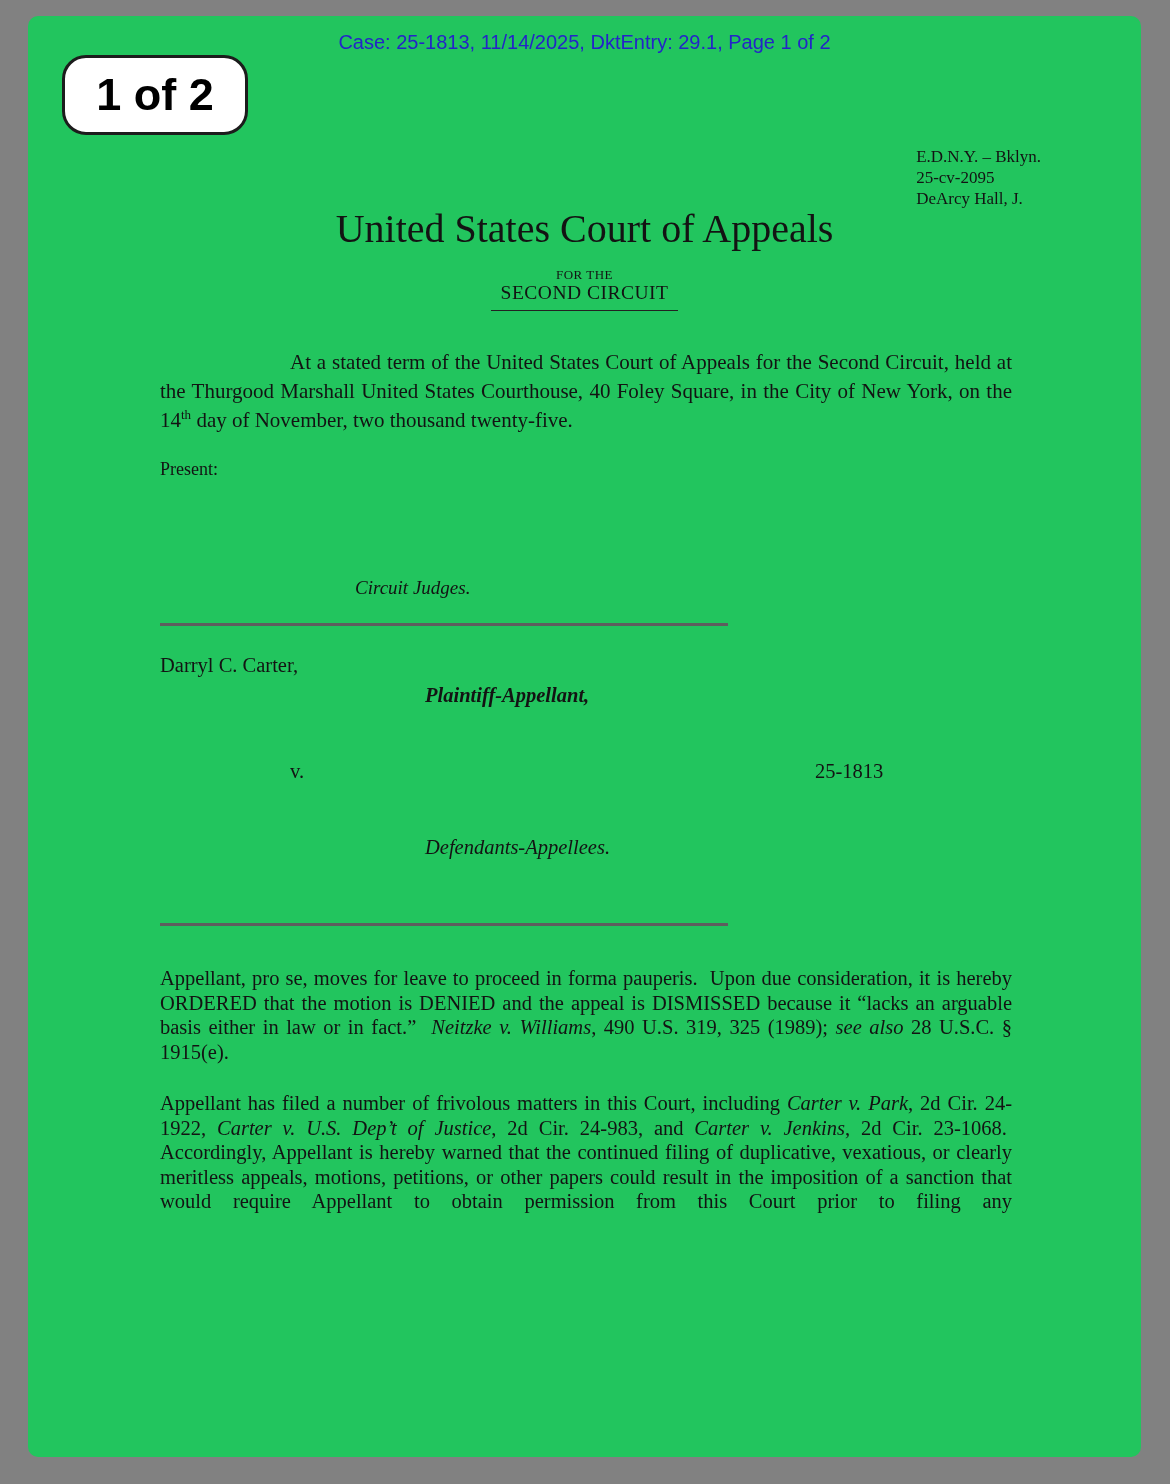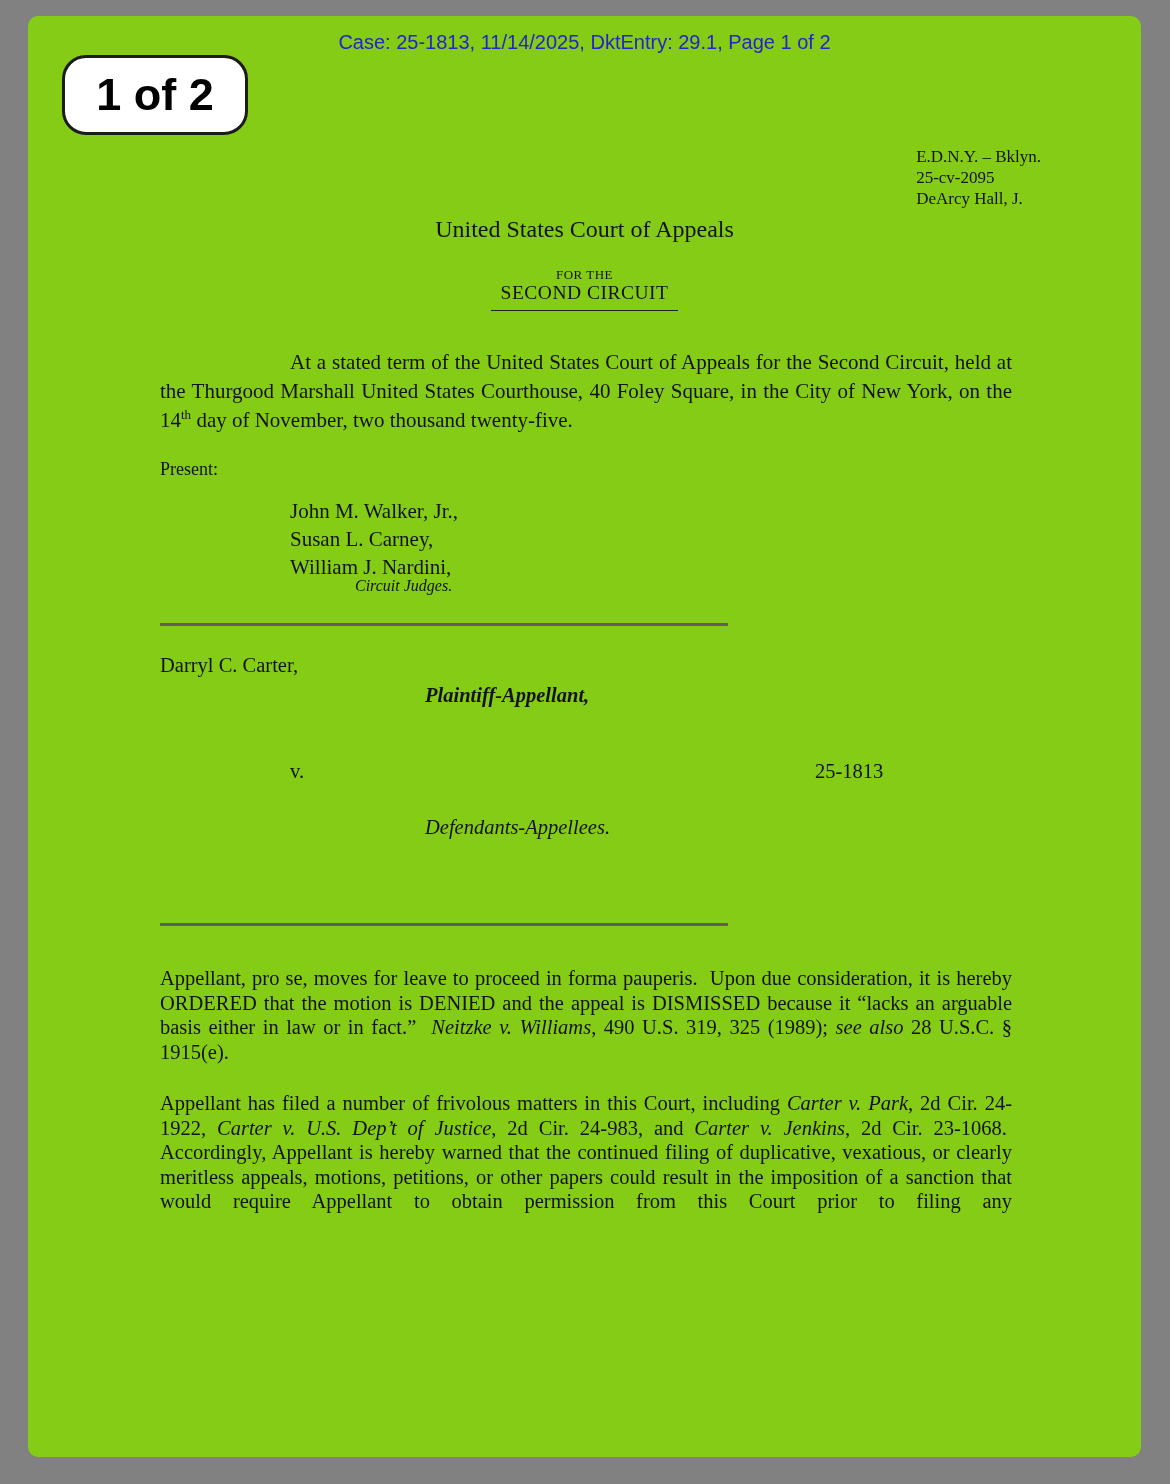--- a/index.html
+++ b/index.html
@@ -12,21 +12,21 @@
     background: var(--frame-gray);
     font-family: "Liberation Serif", "DejaVu Serif", serif;
     color: #131313;
     position: relative;
     overflow: hidden;
   }
   .page {
     position: absolute;
     left: 28px; top: 16px;
     width: 1113px; height: 1441px;
-    background: #84cc16;
+    background: #22c55e;
     border-radius: 10px;
   }
   .case-header {
     position: absolute;
     top: 15px; left: 0; right: 0;
     text-align: center;
     font-family: "Liberation Sans", "DejaVu Sans", sans-serif;
     font-size: 20px;
     color: var(--header-blue);
   }
@@ -48,21 +48,21 @@
     top: 130px; right: 100px;
     text-align: left;
     font-size: 17px;
     line-height: 21px;
   }
   .title-block {
     position: absolute;
     top: 196px; left: 0; right: 0;
     text-align: center;
   }
-  .title-main   { font-size: 24px; line-height: 34px; }
+  .title-main   { font-size: 40px; line-height: 34px; }
   .title-forthe { font-size: 13px; line-height: 15px; margin-top: 21px; letter-spacing: 0.5px; }
   .title-circuit{ font-size: 19.5px; line-height: 22px; letter-spacing: 0.5px; }
   .title-divider {
     position: absolute;
     top: 294px; left: 463px;
     width: 187px; height: 0;
     border-bottom: 1.5px solid #222;
   }
   .para {
     position: absolute;
@@ -85,37 +85,37 @@
   .judges {
     position: absolute;
     top: 481px; left: 262px;
     font-size: 21px;
     line-height: 28px;
   }
   .judges-title {
     position: absolute;
     top: 561px; left: 327px;
     font-style: italic;
-    font-size: 16px;
+    font-size: 19px;
   }
   .rule {
     position: absolute;
     left: 132px;
     width: 568px; height: 3px;
     background: #5e5e5e;
   }
   .rule-1 { top: 607px; }
   .rule-2 { top: 907px; }
   .caption-line { position: absolute; font-size: 20.5px; }
   .plaintiff-name  { top: 638px; left: 132px; }
   .plaintiff-role  { top: 668px; left: 397px; font-style: italic; font-weight: bold; }
   .versus-label    { top: 744px; left: 262px; }
   .docket-number   { top: 744px; left: 787px; }
   .defendant-name  { top: 794px; left: 132px; }
-  .defendant-role  { top: 800px; left: 397px; font-style: italic; text-align: right; }
+  .defendant-role  { top: 820px; left: 397px; font-style: italic; text-align: right; }
   .order-para {
     font-size: 20.5px;
     line-height: 24.5px;
   }
   .order-para-1 { top: 938px; }
   .order-para-2 { top: 1063px; text-align-last: justify; }
   sup { font-size: 0.62em; vertical-align: super; line-height: 0; }
 </style>
 </head>
 <body>
@@ -137,25 +137,20 @@
   <div class="title-block">
     <div class="title-main">United States Court of Appeals</div>
     <div class="title-forthe">FOR THE</div>
     <div class="title-circuit">SECOND CIRCUIT</div>
   </div>
   <div class="title-divider"></div>
 
   <p class="para term-para"><span>At a stated term of the United States Court of Appeals for the Second Circuit, held at the Thurgood Marshall United States Courthouse, 40 Foley Square, in the City of New York, on the 14</span><sup>th</sup><span> day of November, two thousand twenty-five.</span></p>
 
   <div class="present-label">Present:</div>
-  <div class="judges">
-    <div>John M. Walker, Jr.,</div>
-    <div>Susan L. Carney,</div>
-    <div>William J. Nardini,</div>
-  </div>
   <div class="judges-title">Circuit Judges.</div>
 
   <div class="rule rule-1"></div>
 
   <div class="caption-line plaintiff-name">Darryl C. Carter,</div>
   <div class="caption-line plaintiff-role">Plaintiff-Appellant,</div>
   <div class="caption-line versus-label">v.</div>
   <div class="caption-line docket-number">25-1813</div>
   <div class="caption-line defendant-role">Defendants-Appellees.</div>
 

